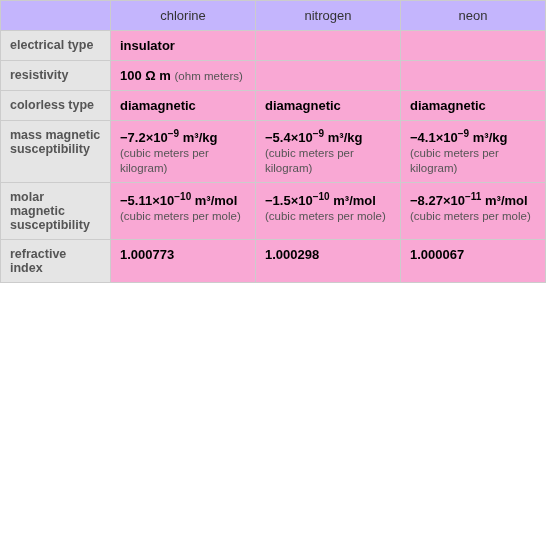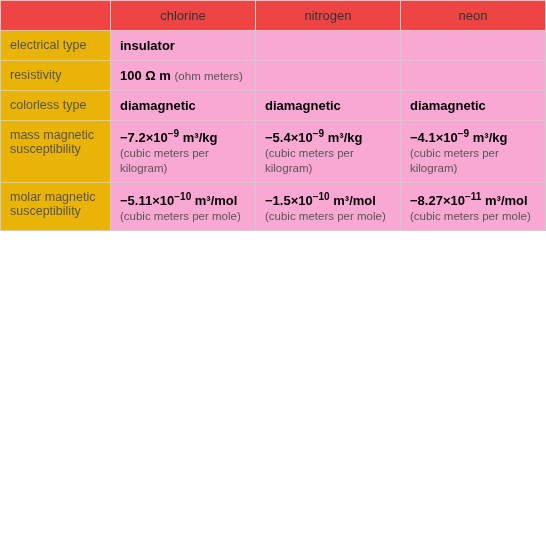--- a/index.html
+++ b/index.html
@@ -13,30 +13,31 @@
       width: 546px;
       border-collapse: collapse;
     }
     th, td {
       border: 1px solid #ccc;
       padding: 7px 9px;
       vertical-align: top;
       text-align: left;
     }
     th {
-      background: #ef4444;
+      background: #c4b5fd;
       font-weight: normal;
       text-align: center;
       color: #333;
     }
     td.row-label {
       color: #555;
       font-size: 12.5px;
-      background: #eab308;
+      background: #e5e5e5;
       width: 110px;
+      font-weight: bold;
     }
     td.data-cell {
       background: #f9a8d4;
       width: 145px;
     }
     .bold-val {
       font-weight: bold;
     }
     .unit-text {
       font-weight: normal;
@@ -91,14 +92,20 @@
         <td class="data-cell"><span class="bold-val">−7.2×10<sup>−9</sup> m³/kg</span> <span class="unit-text">(cubic meters per kilogram)</span></td>
         <td class="data-cell"><span class="bold-val">−5.4×10<sup>−9</sup> m³/kg</span> <span class="unit-text">(cubic meters per kilogram)</span></td>
         <td class="data-cell"><span class="bold-val">−4.1×10<sup>−9</sup> m³/kg</span> <span class="unit-text">(cubic meters per kilogram)</span></td>
       </tr>
       <tr>
         <td class="row-label">molar magnetic susceptibility</td>
         <td class="data-cell"><span class="bold-val">−5.11×10<sup>−10</sup> m³/mol</span> <span class="unit-text">(cubic meters per mole)</span></td>
         <td class="data-cell"><span class="bold-val">−1.5×10<sup>−10</sup> m³/mol</span> <span class="unit-text">(cubic meters per mole)</span></td>
         <td class="data-cell"><span class="bold-val">−8.27×10<sup>−11</sup> m³/mol</span> <span class="unit-text">(cubic meters per mole)</span></td>
       </tr>
+      <tr>
+        <td class="row-label">refractive index</td>
+        <td class="data-cell"><span class="bold-val">1.000773</span></td>
+        <td class="data-cell"><span class="bold-val">1.000298</span></td>
+        <td class="data-cell"><span class="bold-val">1.000067</span></td>
+      </tr>
     </tbody>
 </table>
 
 </body></html>

